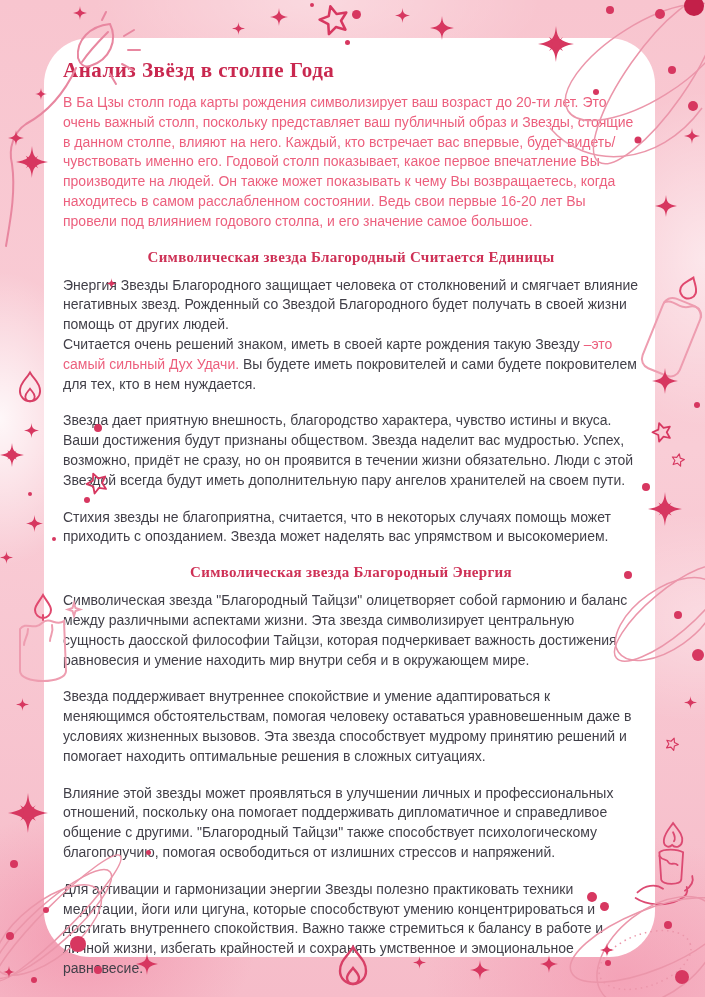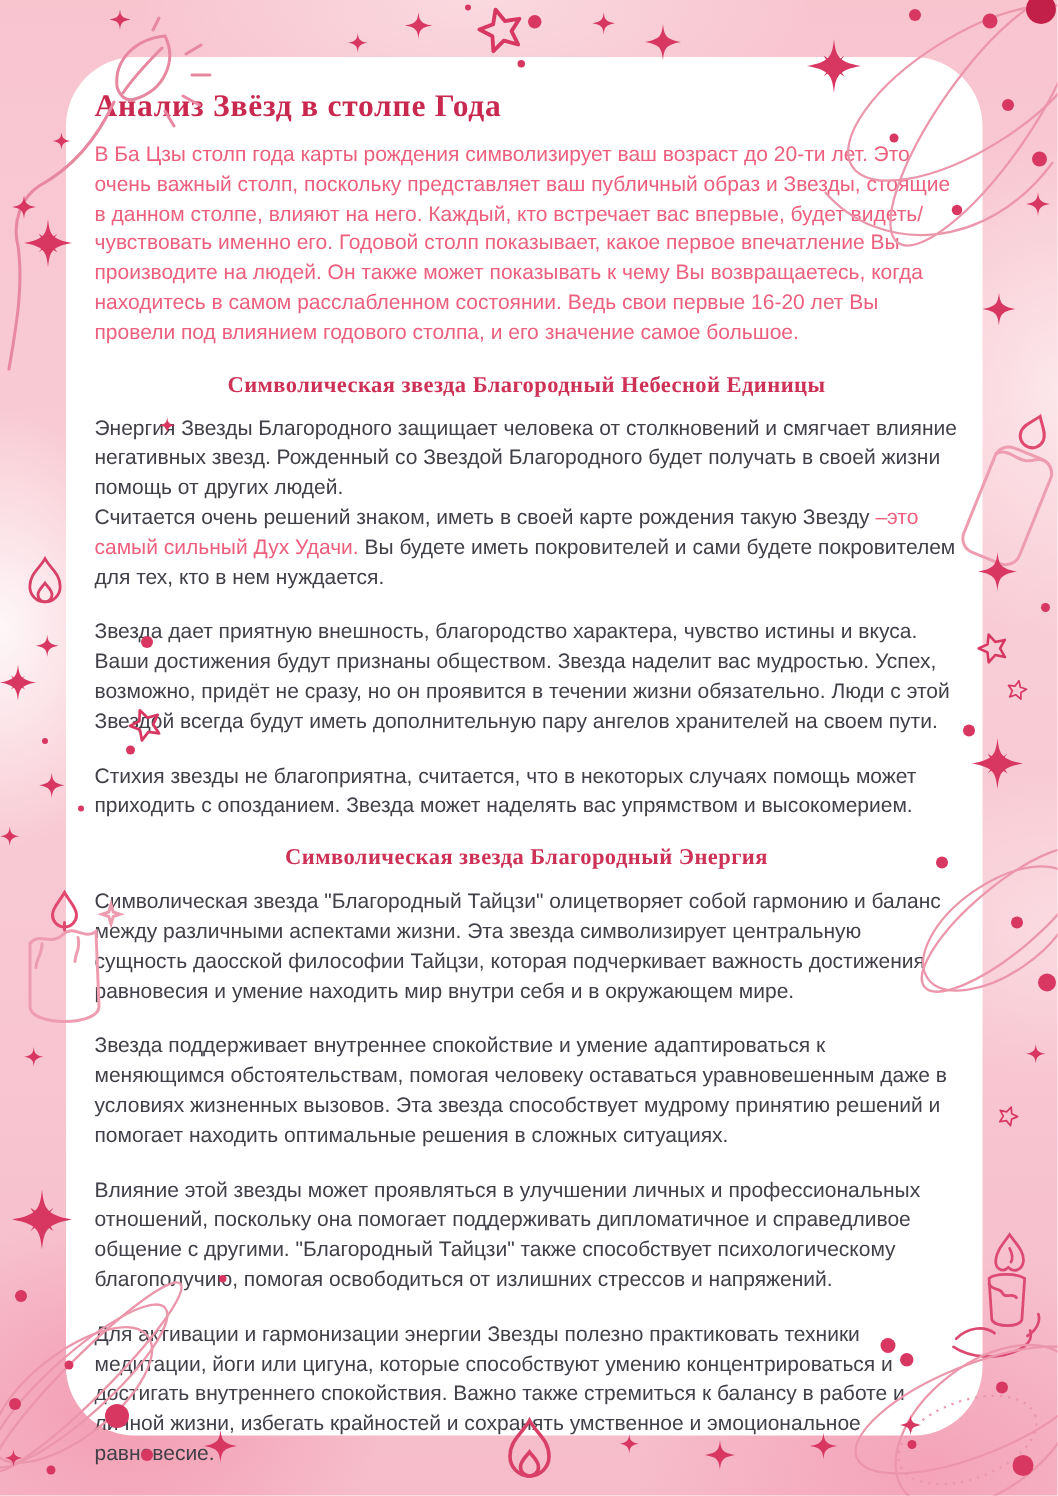--- a/index.html
+++ b/index.html
@@ -39,21 +39,21 @@
   .dec svg{display:block;overflow:visible;}
 </style>
 </head>
 <body>
 
 <main class="sheet">
   <h1 class="title">Анализ Звёзд в столпе Года</h1>
 
   <p class="intro">В Ба Цзы столп года карты рождения символизирует ваш возраст до 20-ти лет. Это очень важный столп, поскольку представляет ваш публичный образ и Звезды, стоящие в данном столпе, влияют на него. Каждый, кто встречает вас впервые, будет видеть/чувствовать именно его. Годовой столп показывает, какое первое впечатление Вы производите на людей. Он также может показывать к чему Вы возвращаетесь, когда находитесь в самом расслабленном состоянии. Ведь свои первые 16-20 лет Вы провели под влиянием годового столпа, и его значение самое большое.</p>
 
-  <h2 class="heading">Символическая звезда Благородный Небесной Единицы</h2>
+  <h2 class="heading">Символическая звезда Благородный Считается Единицы</h2>
 
   <p class="body"><span>Энергия Звезды Благородного защищает человека от столкновений и смягчает влияние негативных звезд. Рожденный со Звездой Благородного будет получать в своей жизни помощь от других людей.</span><br>
     <span>Считается очень решений знаком, иметь в своей карте рождения такую Звезду </span><span class="pinktext">–это самый сильный Дух Удачи.</span><span> Вы будете иметь покровителей и сами будете покровителем для тех, кто в нем нуждается.</span></p>
 
   <p class="body">Звезда дает приятную внешность, благородство характера, чувство истины и вкуса. Ваши достижения будут признаны обществом. Звезда наделит вас мудростью. Успех, возможно, придёт не сразу, но он проявится в течении жизни обязательно. Люди с этой Звездой всегда будут иметь дополнительную пару ангелов хранителей на своем пути.</p>
   <p class="body">Стихия звезды не благоприятна, считается, что в некоторых случаях помощь может приходить с опозданием. Звезда может наделять вас упрямством и высокомерием.</p>
 
   <h2 class="heading">Символическая звезда Благородный Энергия</h2>
 
   <p class="body">Символическая звезда "Благородный Тайцзи" олицетворяет собой гармонию и баланс между различными аспектами жизни. Эта звезда символизирует центральную сущность даосской философии Тайцзи, которая подчеркивает важность достижения равновесия и умение находить мир внутри себя и в окружающем мире.</p>

